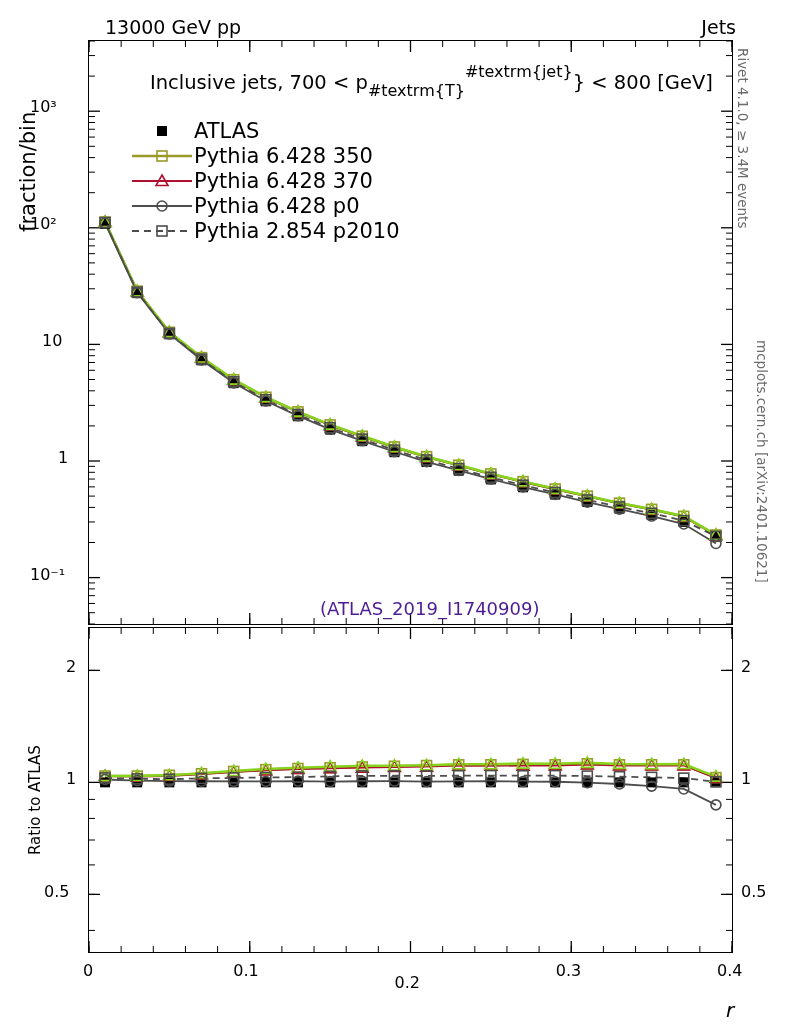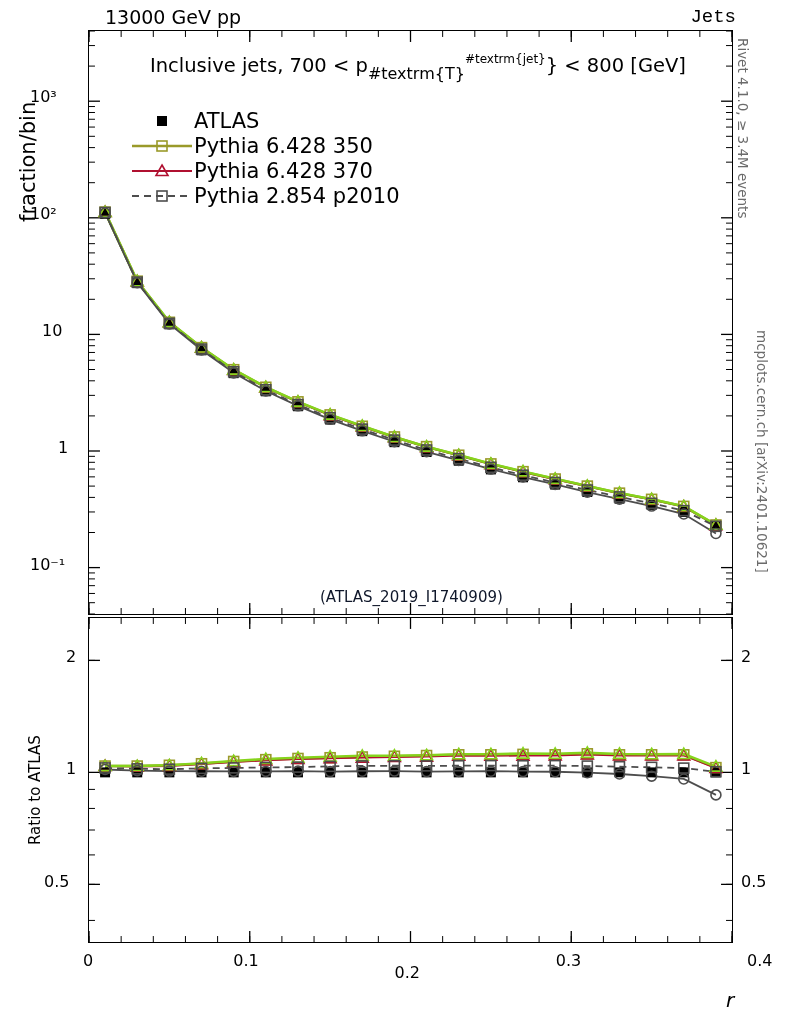--- a/index.html
+++ b/index.html
@@ -10,34 +10,34 @@
   body {
     width: 786px;
     height: 1024px;
     font-family: "DejaVu Sans", sans-serif;
     color: #000000;
     position: relative;
     overflow: hidden;
   }
   #root {
     position: absolute;
-    left: 0; top: 0;
+    left: 0; top: 10px;
     width: 786px; height: 916px;
   }
 
   
   .hdr {
     position: absolute;
     top: 6px;
     font-size: 19px;
     color: #000;
     white-space: nowrap;
   }
   .hdr-left { left: 105px; }
-  .hdr-right { right: 50px; font-family: Liberation Mono, monospace; }
+  .hdr-right { right: 50px; }
 
   
   .vcap {
     position: absolute;
     font-size: 13.5px;
     color: #6b6b6b;
     white-space: nowrap;
     transform-origin: 0 0;
     transform: rotate(90deg);
   }
@@ -113,21 +113,21 @@
     left: 150px;
     top: 52px;
     font-size: 19.5px;
     white-space: nowrap;
   }
   #plot-title .sub {
     font-size: 16px;
     vertical-align: -0.45em;
   }
   #plot-title .sup {
-    font-size: 12px;
+    font-size: 16px;
     vertical-align: 0.75em;
   }
 
   
   #legend {
     position: absolute;
     left: 130px;
     top: 108px;
     font-size: 21px;
   }
@@ -143,22 +143,22 @@
     flex: 0 0 auto;
   }
   .leg-sym svg { display: block; }
   .leg-text { white-space: nowrap; }
 
   
   #watermark {
     position: absolute;
     left: 320px;
     top: 588px;
-    font-size: 15px;
-    color: #0f172a;
+    font-size: 18px;
+    color: #4c1d95;
     white-space: nowrap;
   }
 </style>
 </head>
 <body>
 
 <div id="root">
 
   <div class="hdr hdr-left">13000 GeV pp</div>
   <div class="hdr hdr-right">Jets</div>
@@ -677,36 +677,45 @@
           <svg width="64" height="24">
             <line x1="2" y1="12" x2="62" y2="12" stroke="#b01030" stroke-width="1.8"></line>
             <polygon points="32,6 38,16.5 26,16.5" fill="none" stroke="#b01030" stroke-width="1.6"></polygon>
           </svg>
         </div>
         <div class="leg-text">Pythia 6.428 370</div>
       </div>
       <div class="leg-row">
         <div class="leg-sym">
           <svg width="64" height="24">
+            <line x1="2" y1="12" x2="62" y2="12" stroke="#4d4d4d" stroke-width="1.8"></line>
+            <circle cx="32" cy="12" r="5" fill="none" stroke="#4d4d4d" stroke-width="1.6"></circle>
+          </svg>
+        </div>
+        <div class="leg-text">Pythia 6.428 p0</div>
+      </div>
+      <div class="leg-row">
+        <div class="leg-sym">
+          <svg width="64" height="24">
             <line x1="2" y1="12" x2="62" y2="12" stroke="#4d4d4d" stroke-width="1.8" stroke-dasharray="7,5"></line>
             <rect x="27" y="7" width="10" height="10" fill="none" stroke="#4d4d4d" stroke-width="1.6"></rect>
           </svg>
         </div>
         <div class="leg-text">Pythia 2.854 p2010</div>
       </div>
     </div>
 
   <div id="watermark">(ATLAS_2019_I1740909)</div>
 
   <div id="ticks">
       <div class="tick-label" style="left: 83px; top: 951px;">0</div>
       <div class="tick-label" style="left: 233.25px; top: 951px;">0.1</div>
       <div class="tick-label" style="left: 394.5px; top: 951px; margin-top: 12px;">0.2</div>
       <div class="tick-label" style="left: 555.75px; top: 951px;">0.3</div>
-      <div class="tick-label" style="left: 717px; top: 951px; margin-left: 30px;">0.4</div>
+      <div class="tick-label" style="left: 717px; top: 951px;">0.4</div>
       <div class="tick-label" style="left: 30px; top: 87.441px;">10³</div>
       <div class="tick-label" style="left: 30px; top: 204.441px;">10²</div>
       <div class="tick-label" style="left: 42px; top: 321.441px;">10</div>
       <div class="tick-label" style="left: 58px; top: 438.441px;">1</div>
       <div class="tick-label" style="left: 30px; top: 555.441px;">10⁻¹</div>
       <div class="tick-label" style="left: 66px; top: 646.652px;">2</div>
       <div class="tick-label" style="left: 741px; top: 646.652px;">2</div>
       <div class="tick-label" style="left: 66px; top: 759.334px;">1</div>
       <div class="tick-label" style="left: 741px; top: 759.334px;">1</div>
       <div class="tick-label" style="left: 44px; top: 872.017px;">0.5</div>

